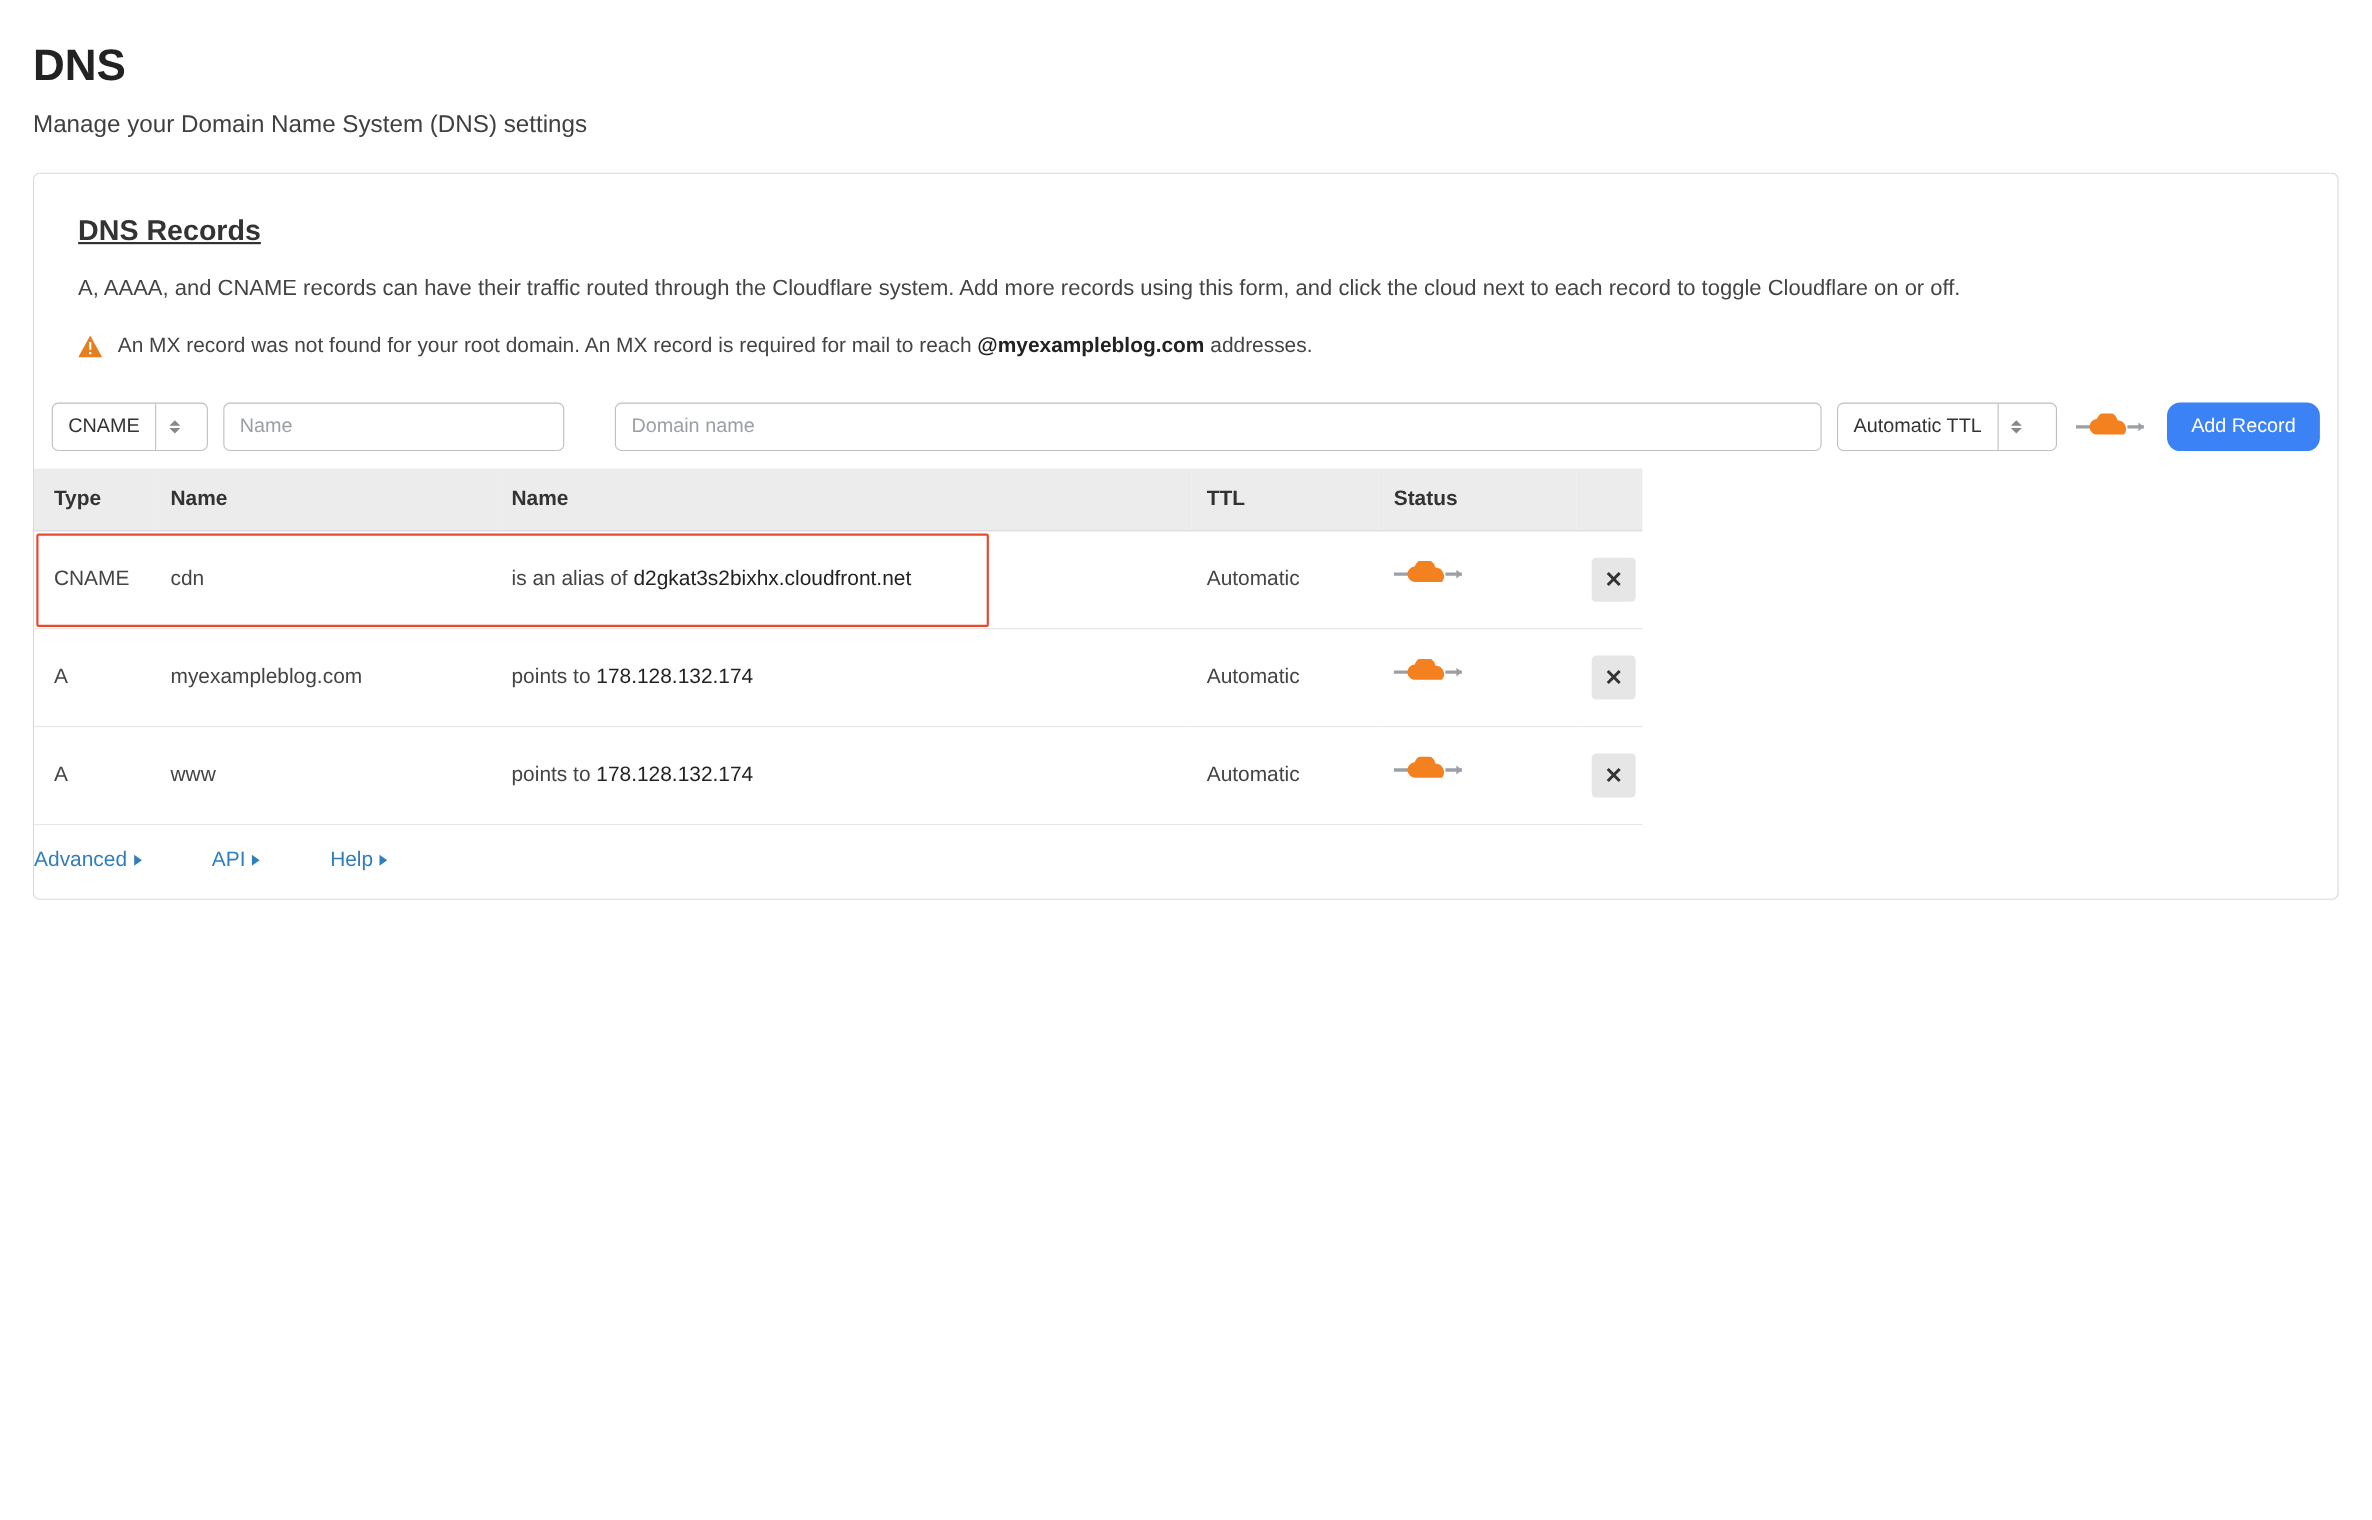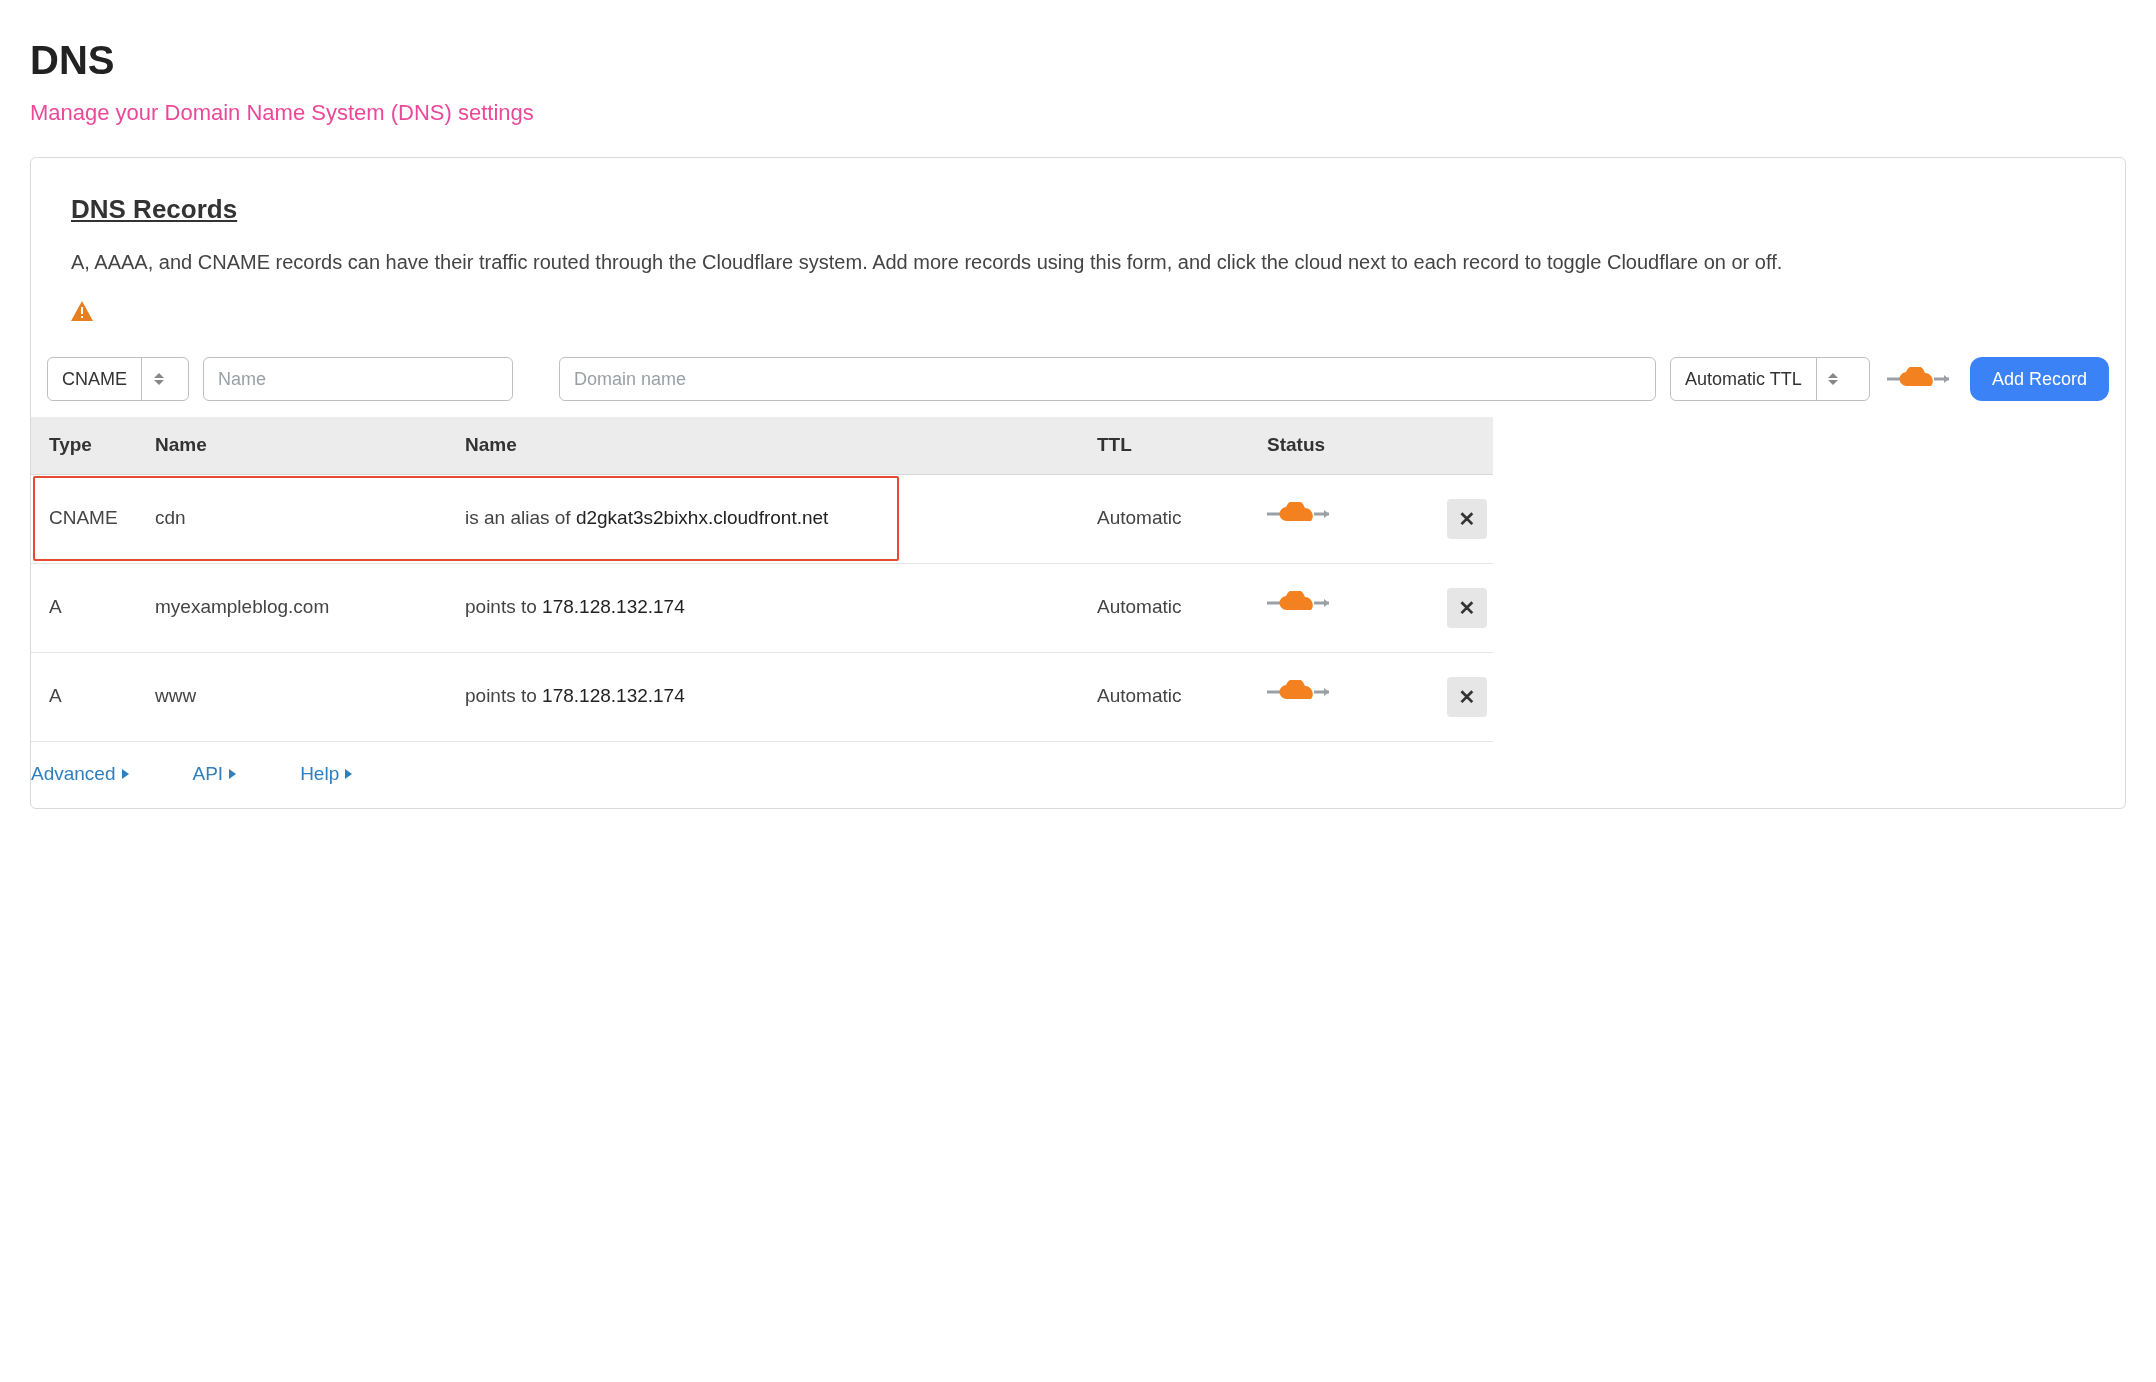--- a/index.html
+++ b/index.html
@@ -12,21 +12,21 @@
     line-height: 1.5;
   }
   h1.page-title {
     font-size: 40px;
     font-weight: 700;
     margin: 0 0 6px 0;
     color: #222;
   }
   .page-subtitle {
     font-size: 22px;
-    color: #ec4899;
+    color: #404040;
     margin: 0 0 28px 0;
   }
   .panel {
     border: 1px solid #d9d9d9;
     border-radius: 6px;
     background: #fff;
   }
   .panel-inner {
     padding: 32px 40px 0 40px;
   }
@@ -237,20 +237,23 @@
     <h2 class="section-title">DNS Records</h2>
     <p class="section-desc">A, AAAA, and CNAME records can have their traffic routed through the Cloudflare system. Add more records using this form, and click the cloud next to each record to toggle Cloudflare on or off.</p>
 
     <div class="notice-row">
       <span class="warn-icon">
         <svg width="22" height="20" viewBox="0 0 22 20">
           <path d="M11 0 L22 20 H0 Z" fill="#e67e22"></path>
           <rect x="10" y="6" width="2" height="7" fill="#fff"></rect>
           <rect x="10" y="15" width="2" height="2" fill="#fff"></rect>
         </svg>
+      </span>
+      <span>
+        <span>An MX record was not found for your root domain. An MX record is required for mail to reach </span><b>@myexampleblog.com</b><span> addresses.</span>
       </span>
     </div>
   </div>
 
   <div class="controls">
 
     <div class="add-row">
       <div class="select-ish type-select">
         <span class="val">CNAME</span>
         <span class="caret">

